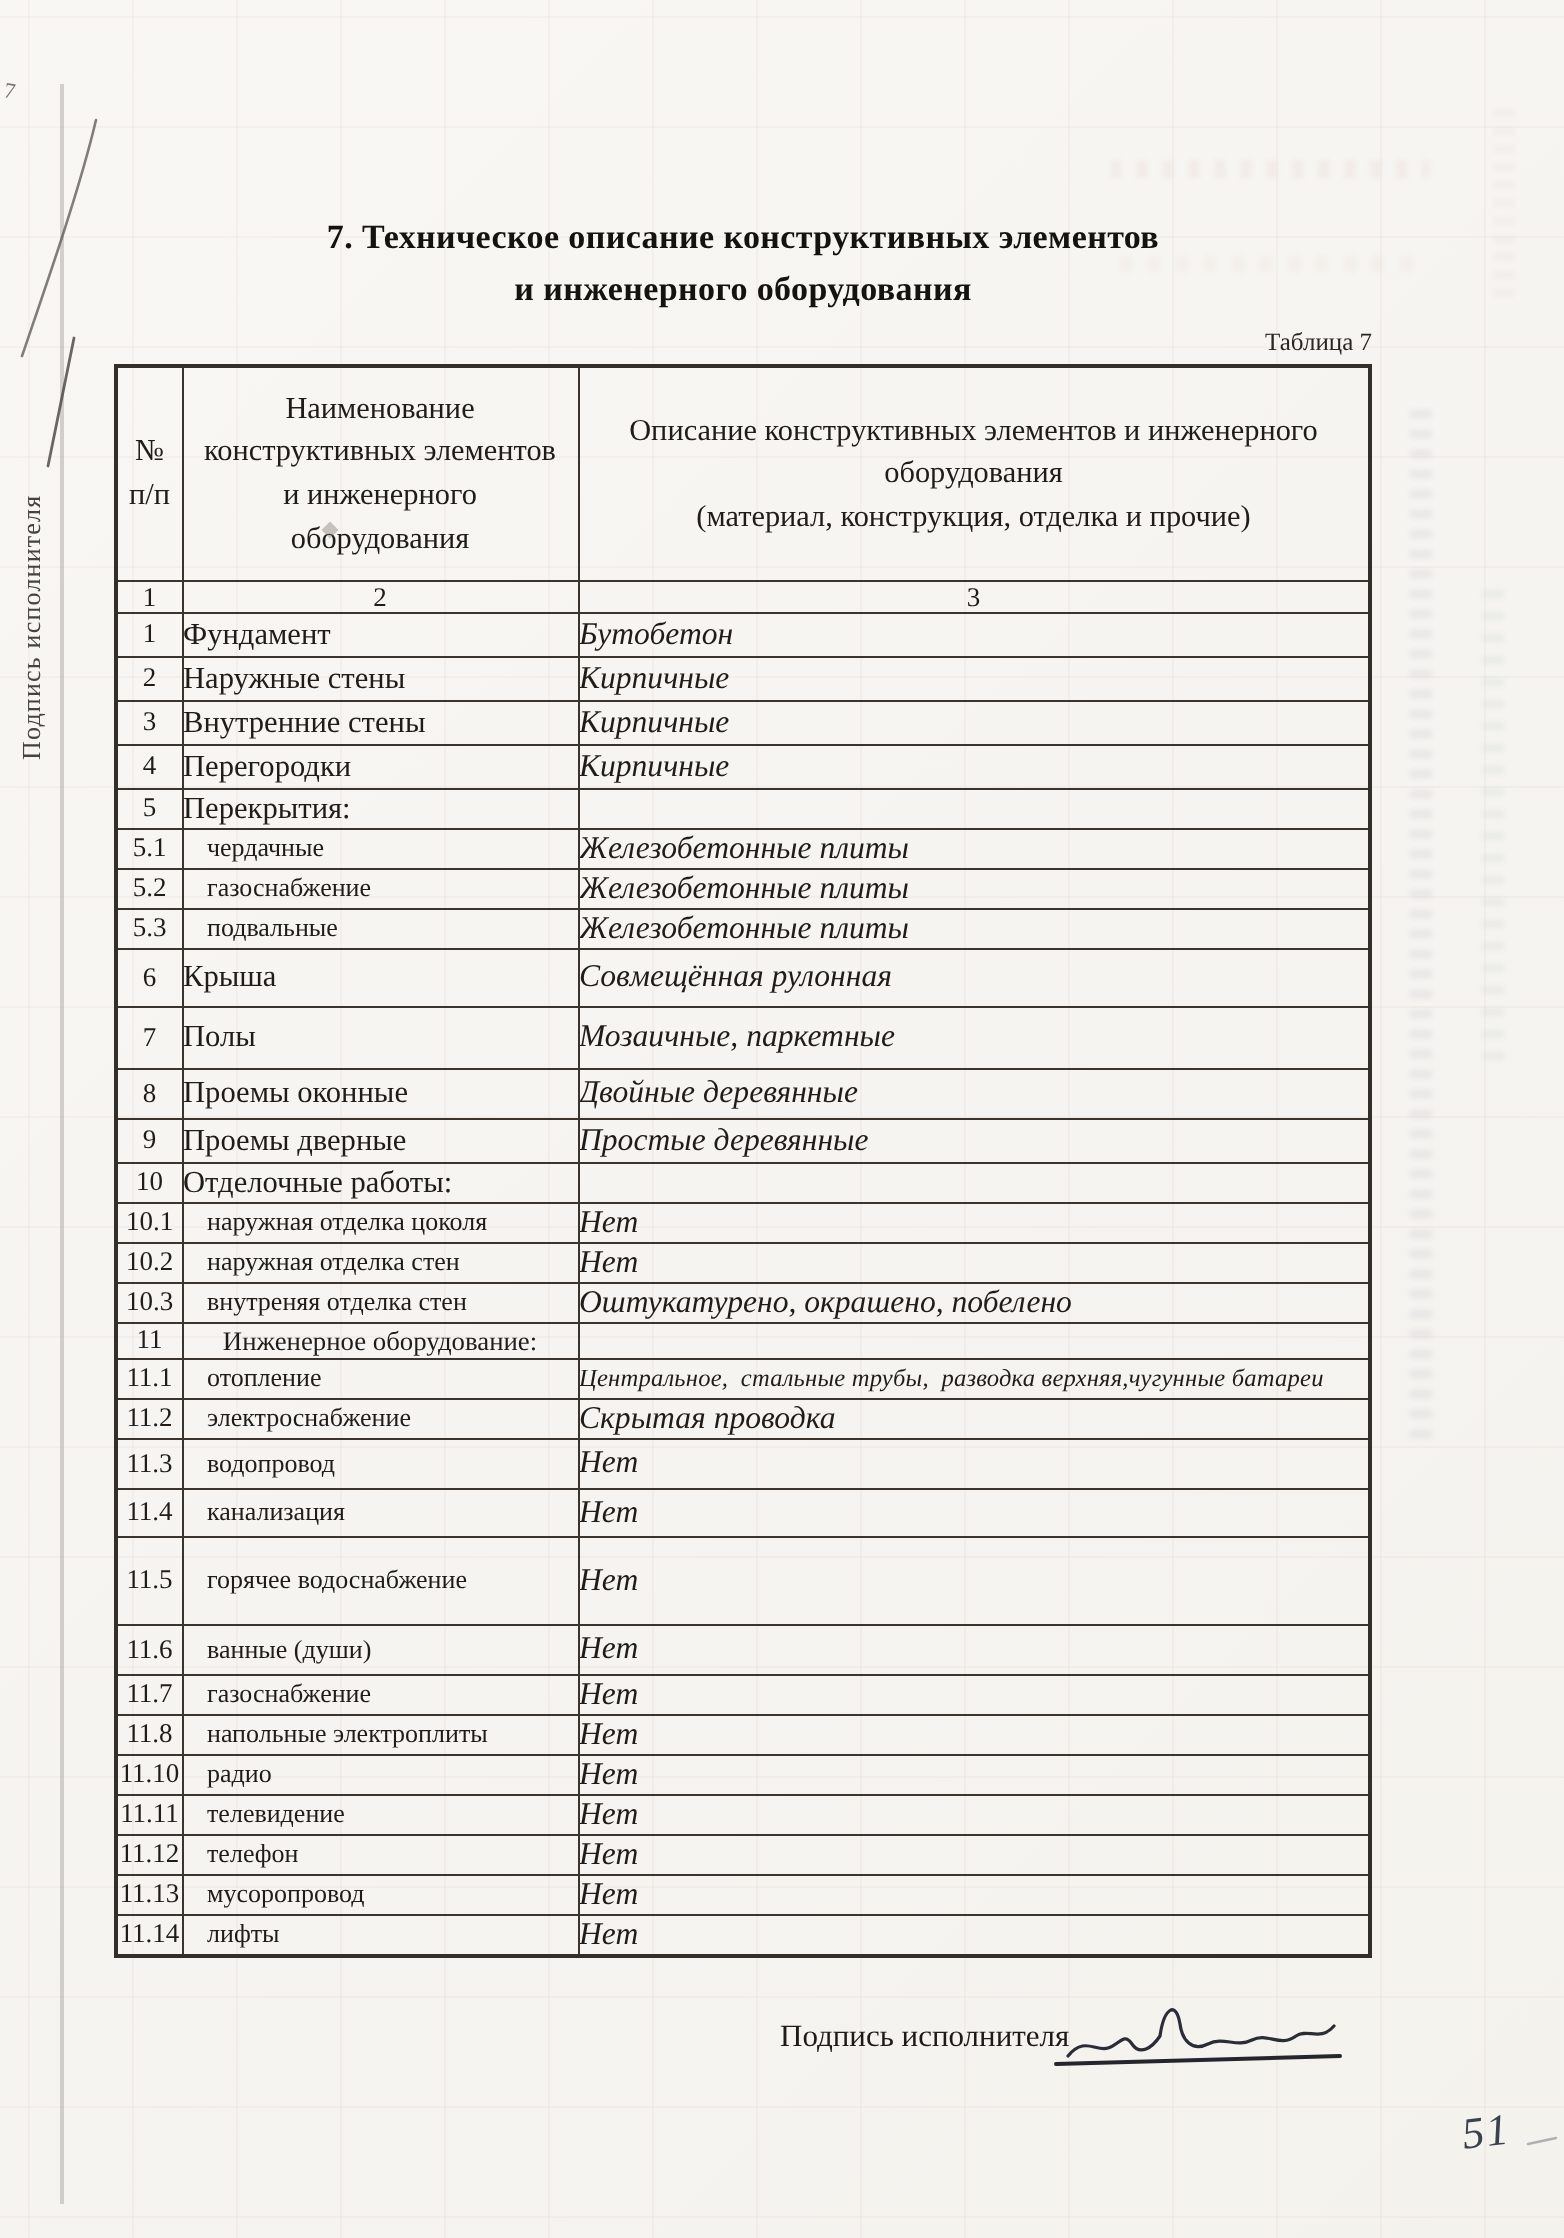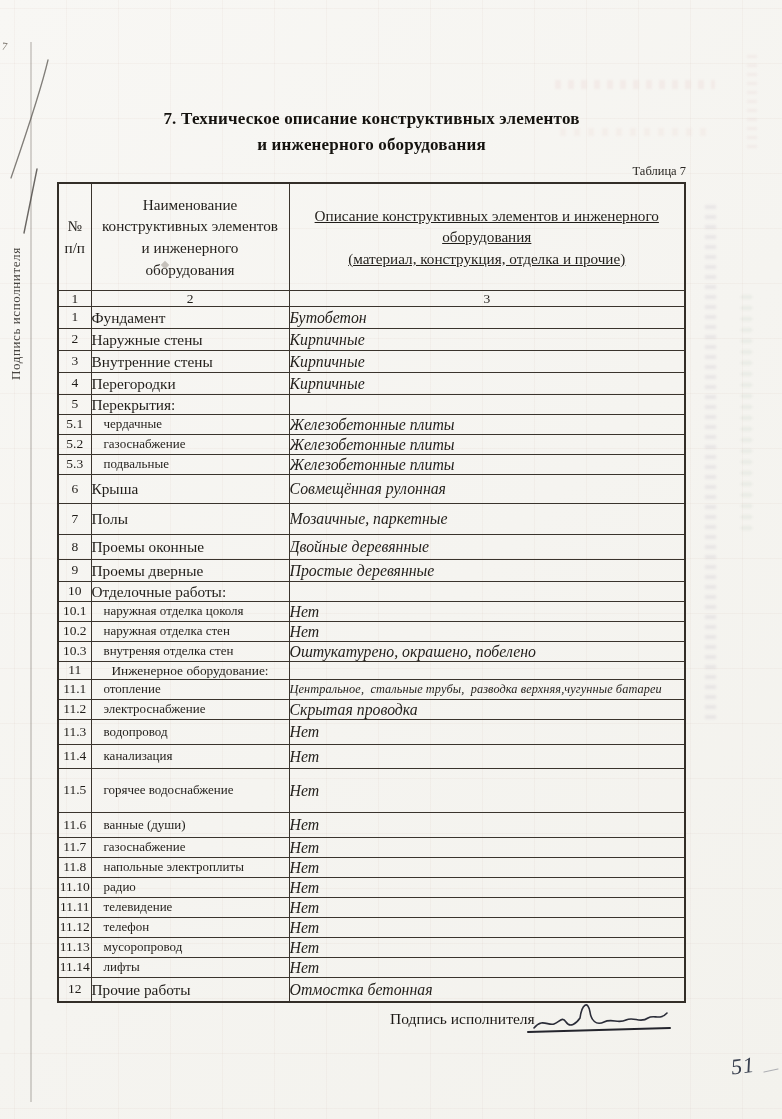--- a/index.html
+++ b/index.html
@@ -58,21 +58,21 @@
   }
   table.main td,table.main th{
     border:1.6px solid #3a342d;
     padding:0;vertical-align:middle;color:#201d19;
     overflow:hidden;
   }
   thead th{
     font-weight:normal;text-align:center;font-size:15.2px;line-height:1.42;
     white-space:pre-line;height:74px;
   }
-  thead th.h3{padding:16px 24px;text-decoration:underline;}
+  thead th.h3{padding:16px 24px;}
   tr.numbering td{
     height:15px;font-size:13.5px;line-height:1;text-align:center;
   }
   .c-num{text-align:center;font-size:13.5px;line-height:1.1;}
   .c-name{padding-left:5px;font-size:15.3px;line-height:1.12;white-space:pre;}
   .c-name.sub{font-size:13px;padding-left:12px;}
   .c-name.section{font-size:13.4px;text-align:center;padding-left:0;}
   .c-val{padding-left:6px;font-style:italic;font-size:15.8px;line-height:1.1;white-space:pre;color:#23201c;}
   .c-val.small{font-size:12.3px;letter-spacing:.1px;}
 
@@ -279,25 +279,20 @@
         <tr style="height: 20px;">
           <td class="c-num">11.13</td>
           <td class="c-name sub">мусоропровод</td>
           <td class="c-val">Нет</td>
         </tr>
         <tr style="height: 20px;">
           <td class="c-num">11.14</td>
           <td class="c-name sub">лифты</td>
           <td class="c-val">Нет</td>
         </tr>
-        <tr style="height: 24px;">
-          <td class="c-num">12</td>
-          <td class="c-name">Прочие работы</td>
-          <td class="c-val">Отмостка бетонная</td>
-        </tr>
       </tbody>
   </table>
 
   <div class="footer-sign">Подпись исполнителя</div>
 
   <div class="margin-note">Подпись исполнителя</div>
 
   <div class="page-number">51</div>
 
   <svg class="hand" width="782" height="1119" viewBox="0 0 782 1119">

